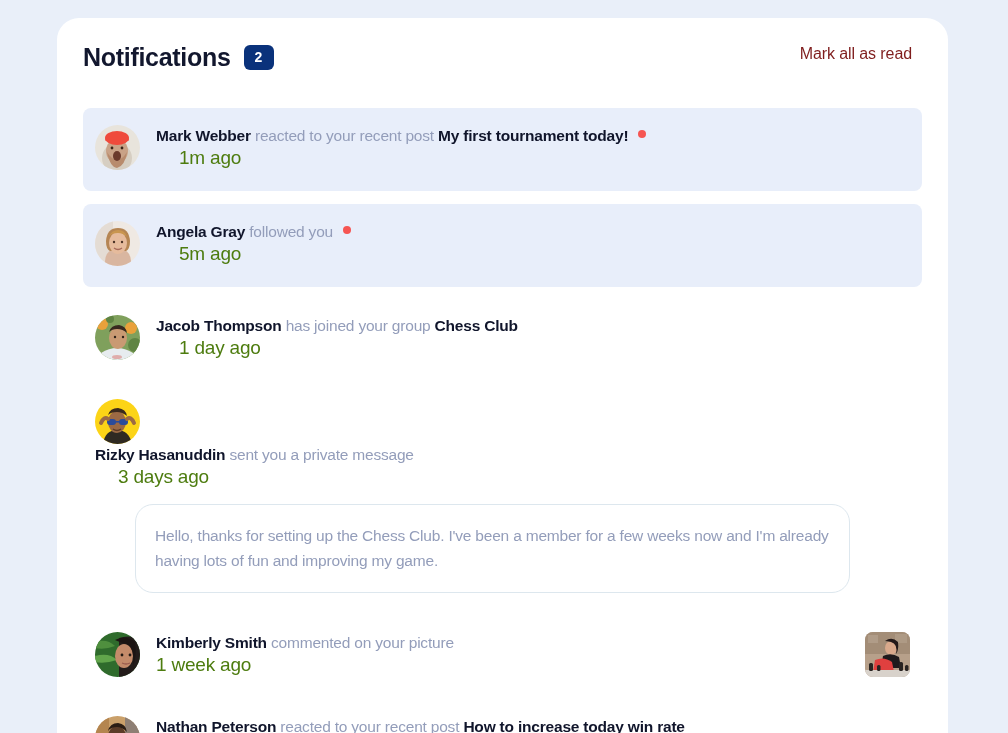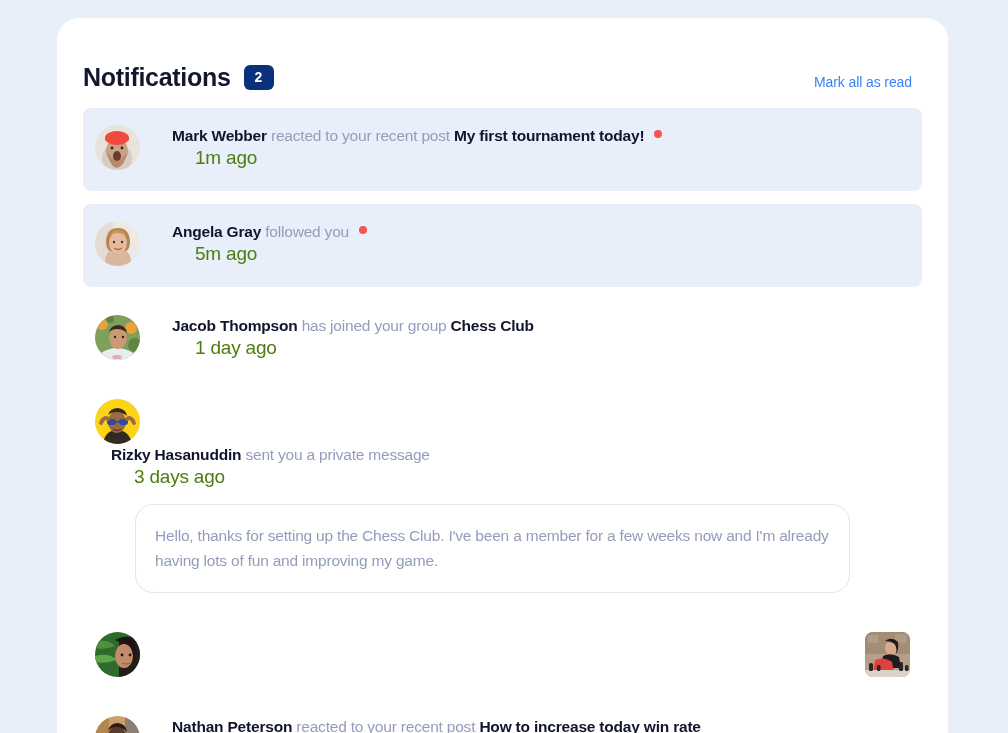--- a/index.html
+++ b/index.html
@@ -29,21 +29,21 @@
     top: 18px;
     width: 891px;
     height: 760px;
     background: #ffffff;
     border-radius: 22px;
   }
 
   
   .card-header {
     display: flex;
-    align-items: flex-end;
+    align-items: flex-start;
     padding: 27px 36px 0 26px;
     height: 72px;
   }
 
   .title-wrap {
     display: flex;
     align-items: center;
     gap: 13px;
   }
 
@@ -62,22 +62,22 @@
     font-weight: bold;
     border-radius: 6px;
     padding: 5px 10px 6px 10px;
     line-height: 1;
     min-width: 30px;
     text-align: center;
   }
 
   .mark-all {
     margin-left: auto;
-    font-size: 14px;
-    color: #3b82f6;
+    font-size: 16px;
+    color: #7f1d1d;
     cursor: pointer;
     letter-spacing: -0.1px;
     white-space: nowrap;
   }
 
   
   .list {
     padding: 18px 26px 0 26px;
   }
 
@@ -104,21 +104,21 @@
     height: 45px;
     border-radius: 50%;
     flex: 0 0 45px;
     margin-right: 16px;
     overflow: hidden;
     position: relative;
   }
 
   .avatar svg { display: block; width: 45px; height: 45px; }
 
-  .body { flex: 1 1 auto; min-width: 0; padding-top: 1px; margin-left: 16px; }
+  .body { flex: 1 1 auto; min-width: 0; padding-top: 1px; }
 
   .line1 {
     font-size: 15.5px;
     line-height: 20px;
     color: #939dba;
     letter-spacing: -0.2px;
   }
 
   .name {
     color: #10152b;
@@ -298,20 +298,27 @@
             <rect width="45" height="45" fill="#2f6b2c"></rect>
             <path d="M0 10 Q12 6 20 14 Q10 18 0 16Z" fill="#4f8f3e"></path>
             <path d="M0 24 Q14 20 22 28 Q10 32 0 30Z" fill="#61a54b"></path>
             <path d="M24 6 Q36 2 45 8 L45 45 L24 45Z" fill="#231c1a"></path>
             <ellipse cx="29" cy="24" rx="9" ry="12" fill="#c48b6a"></ellipse>
             <path d="M20 8 Q30 2 40 10 Q42 24 38 34 Q40 16 32 12 Q24 10 20 8Z" fill="#1c1513"></path>
             <circle cx="27" cy="23" r="1.4" fill="#241a14"></circle>
             <circle cx="35" cy="23" r="1.4" fill="#241a14"></circle>
             <path d="M27 31 Q31 33 35 31" stroke="#9a5c4d" stroke-width="1.3" fill="none"></path>
           </svg>
+        </div>
+        <div class="body">
+          <div class="line1">
+            <span class="name">Kimberly Smith</span>
+            <span>commented on your picture</span>
+          </div>
+          <div class="time flush">1 week ago</div>
         </div>
         <div class="thumb">
           <svg viewBox="0 0 45 45">
             <rect width="45" height="45" fill="#b7a08a"></rect>
             <rect y="0" width="45" height="22" fill="#a38d77"></rect>
             <rect x="3" y="3" width="10" height="8" fill="#b9a794" opacity="0.6"></rect>
             <rect x="30" y="2" width="12" height="9" fill="#b9a794" opacity="0.5"></rect>
             <ellipse cx="26" cy="16" rx="6" ry="7" fill="#d9a98c"></ellipse>
             <path d="M20 9 Q27 4 33 10 Q34 18 31 22 Q33 12 26 10 Q22 9 20 9Z" fill="#23191a"></path>
             <path d="M18 24 Q26 20 34 25 L36 36 L16 36Z" fill="#1f1a1c"></path>

